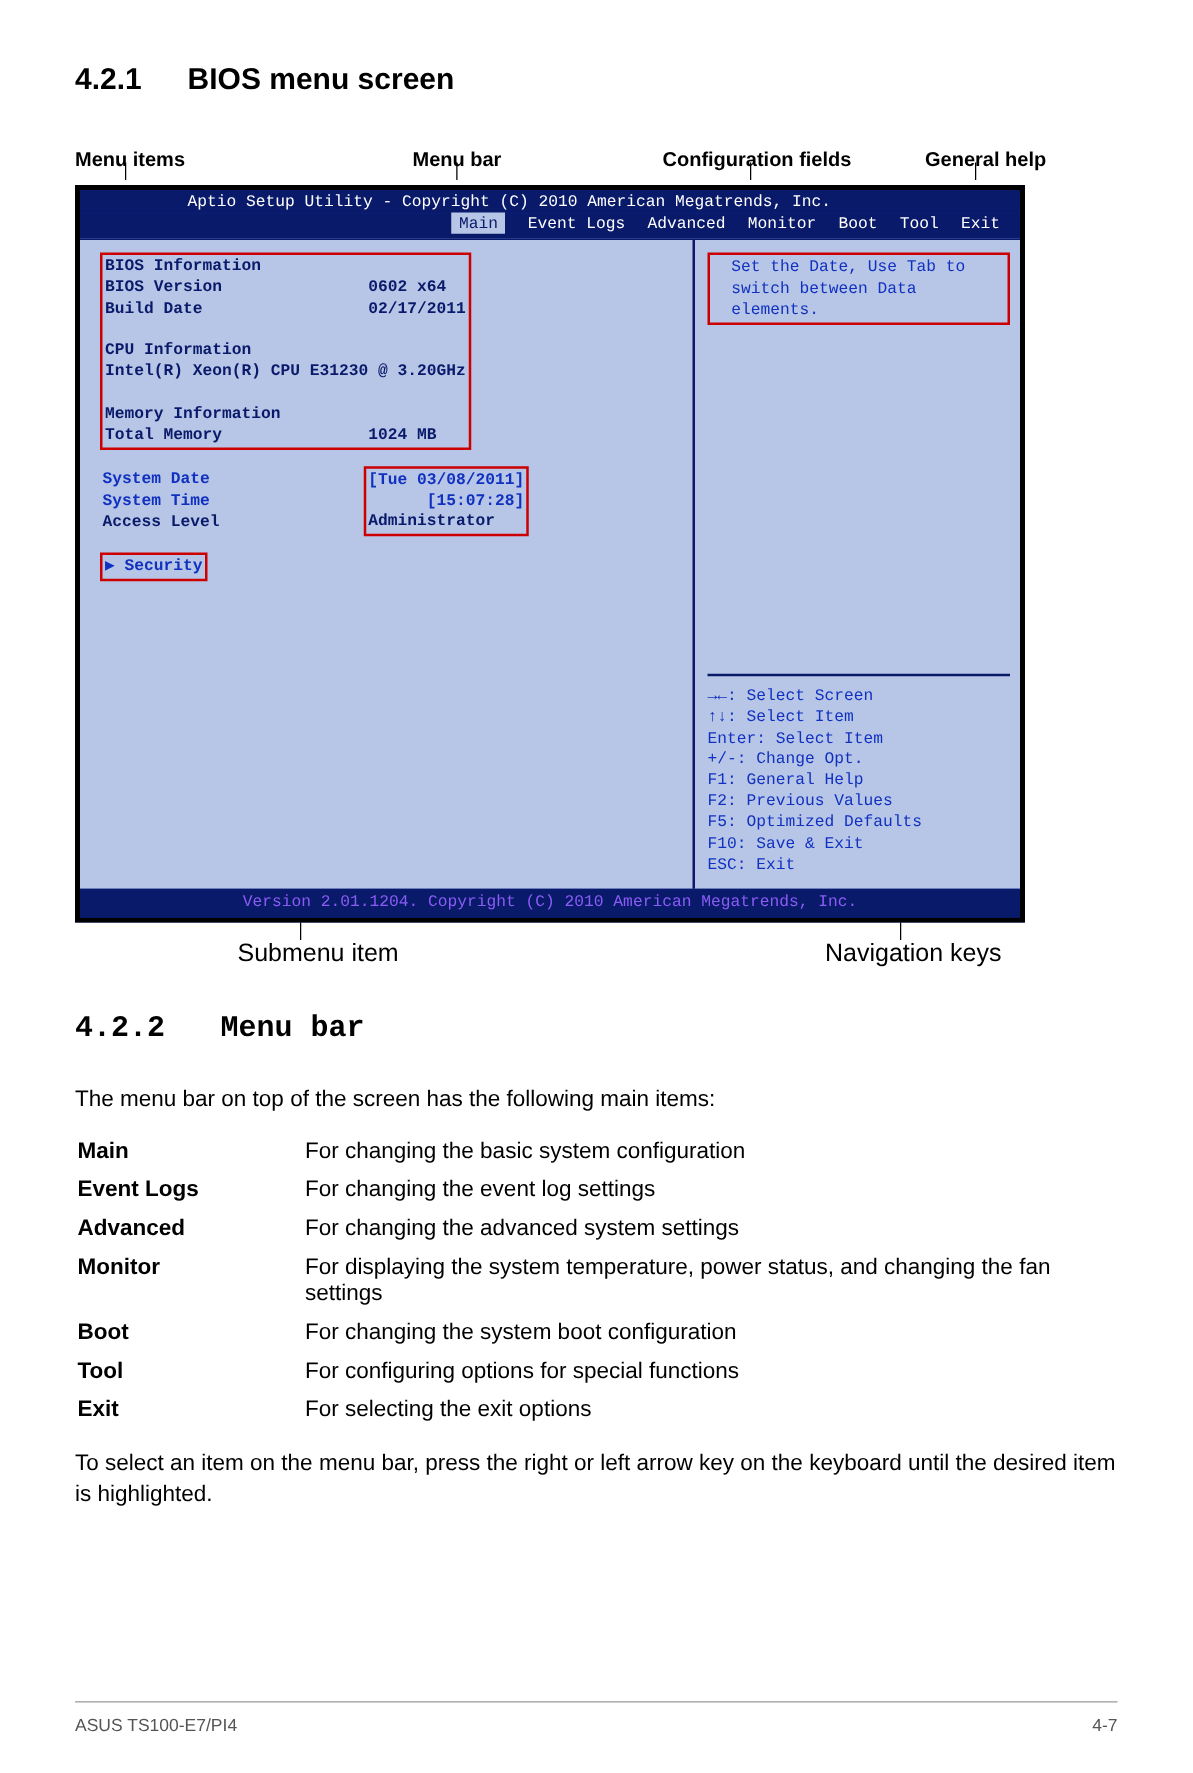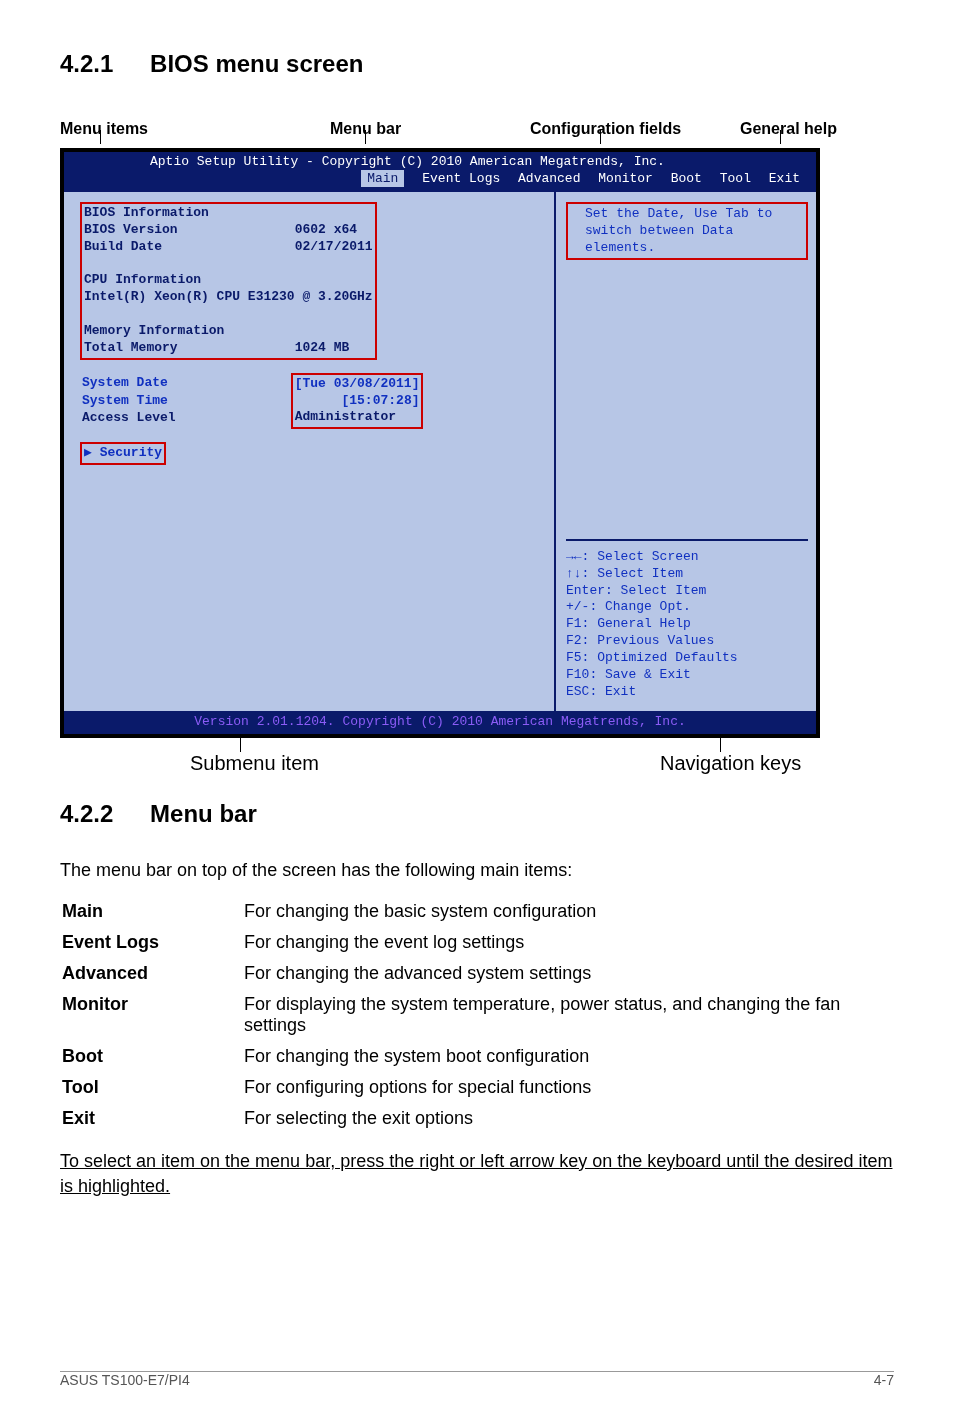--- a/index.html
+++ b/index.html
@@ -130,20 +130,21 @@
   .footer-area {
     position: absolute;
     bottom: 30px;
     left: 60px;
     right: 60px;
     display: flex;
     justify-content: space-between;
     font-size: 14px;
     color: #555;
     border-top: 1px solid #999;
+    padding-top: 10px;
   }
 </style>
 </head>
 <body>
 
 <h2 class="section-heading">
   <span class="sec-num">4.2.1</span>
   <span>BIOS menu screen</span>
 </h2>
 
@@ -220,21 +221,21 @@
   </div>
 </div>
 
 <div class="under-labels">
   <span class="tick" style="left:180px;"></span>
   <span class="tick" style="left:660px;"></span>
   <span class="txt" style="left:130px;">Submenu item</span>
   <span class="txt" style="left:600px;">Navigation keys</span>
 </div>
 
-<h2 class="section-heading" style="margin-top:30px;">
+<h2 class="section-heading" style="margin-top:40px;font-family:Liberation Mono, monospace;">
   <span class="sec-num">4.2.2</span>
   <span>Menu bar</span>
 </h2>
 
 <p class="body-text">The menu bar on top of the screen has the following main items:</p>
 
 <table class="menu-table">
   <tbody>
       <tr>
     <td>Main</td>
@@ -260,18 +261,18 @@
     <td>Tool</td>
     <td>For configuring options for special functions</td>
   </tr>
   <tr>
     <td>Exit</td>
     <td>For selecting the exit options</td>
   </tr>
 </tbody>
   </table>
 
-<p class="body-text" style="margin-top:14px;text-decoration:underline;">To select an item on the menu bar, press the right or left arrow key on the keyboard until the desired item is highlighted.</p>
+<p class="body-text" style="margin-top:14px;">To select an item on the menu bar, press the right or left arrow key on the keyboard until the desired item is highlighted.</p>
 
 <div class="footer-area">
   <span>ASUS TS100-E7/PI4</span>
   <span>4-7</span>
 </div>
 
 </body></html>

